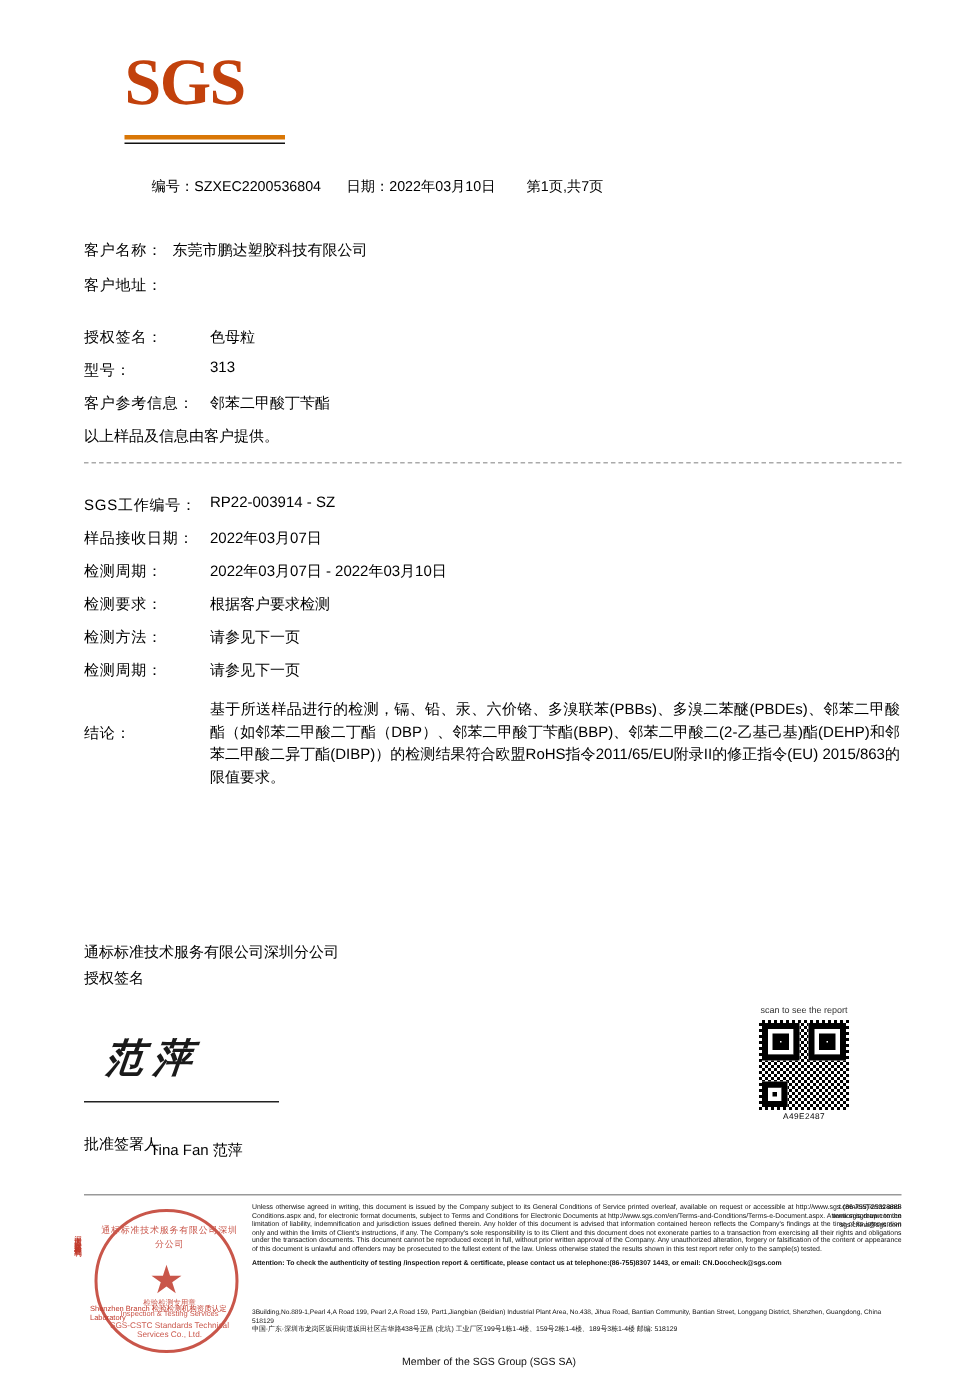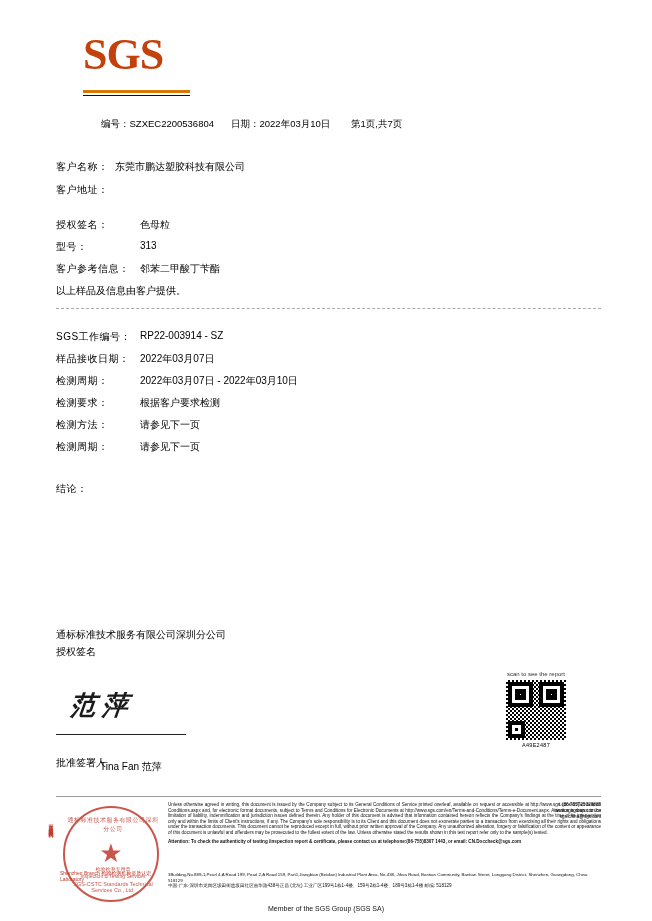--- a/index.html
+++ b/index.html
@@ -349,20 +349,21 @@
   <div class="flabel" style="top:396px">检测要求：</div>
   <div class="fvalue" style="top:396px">根据客户要求检测</div>
 
   <div class="flabel" style="top:418px">检测方法：</div>
   <div class="fvalue" style="top:418px">请参见下一页</div>
 
   <div class="flabel" style="top:440px">检测周期：</div>
   <div class="fvalue" style="top:440px">请参见下一页</div>
 
   <div class="flabel" style="top:482px">结论：</div>
+  <div class="concl-text" style="top:466px">基于所送样品进行的检测，镉、铅、汞、六价铬、多溴联苯(PBBs)、多溴二苯醚(PBDEs)、邻苯二甲酸酯（如邻苯二甲酸二丁酯（DBP）、邻苯二甲酸丁苄酯(BBP)、邻苯二甲酸二(2-乙基己基)酯(DEHP)和邻苯二甲酸二异丁酯(DIBP)）的检测结果符合欧盟RoHS指令2011/65/EU附录II的修正指令(EU) 2015/863的限值要求。</div>
 
   <div class="sig-company">通标标准技术服务有限公司深圳分公司</div>
   <div class="sig-auth">授权签名</div>
   <div class="sig-script">范萍</div>
   <div class="sig-line"></div>
   <div class="sig-name">Tina Fan 范萍</div>
   <div class="sig-role">批准签署人</div>
 
   <div class="qr-wrap">
     <div class="qr-caption">scan to see the report</div>

